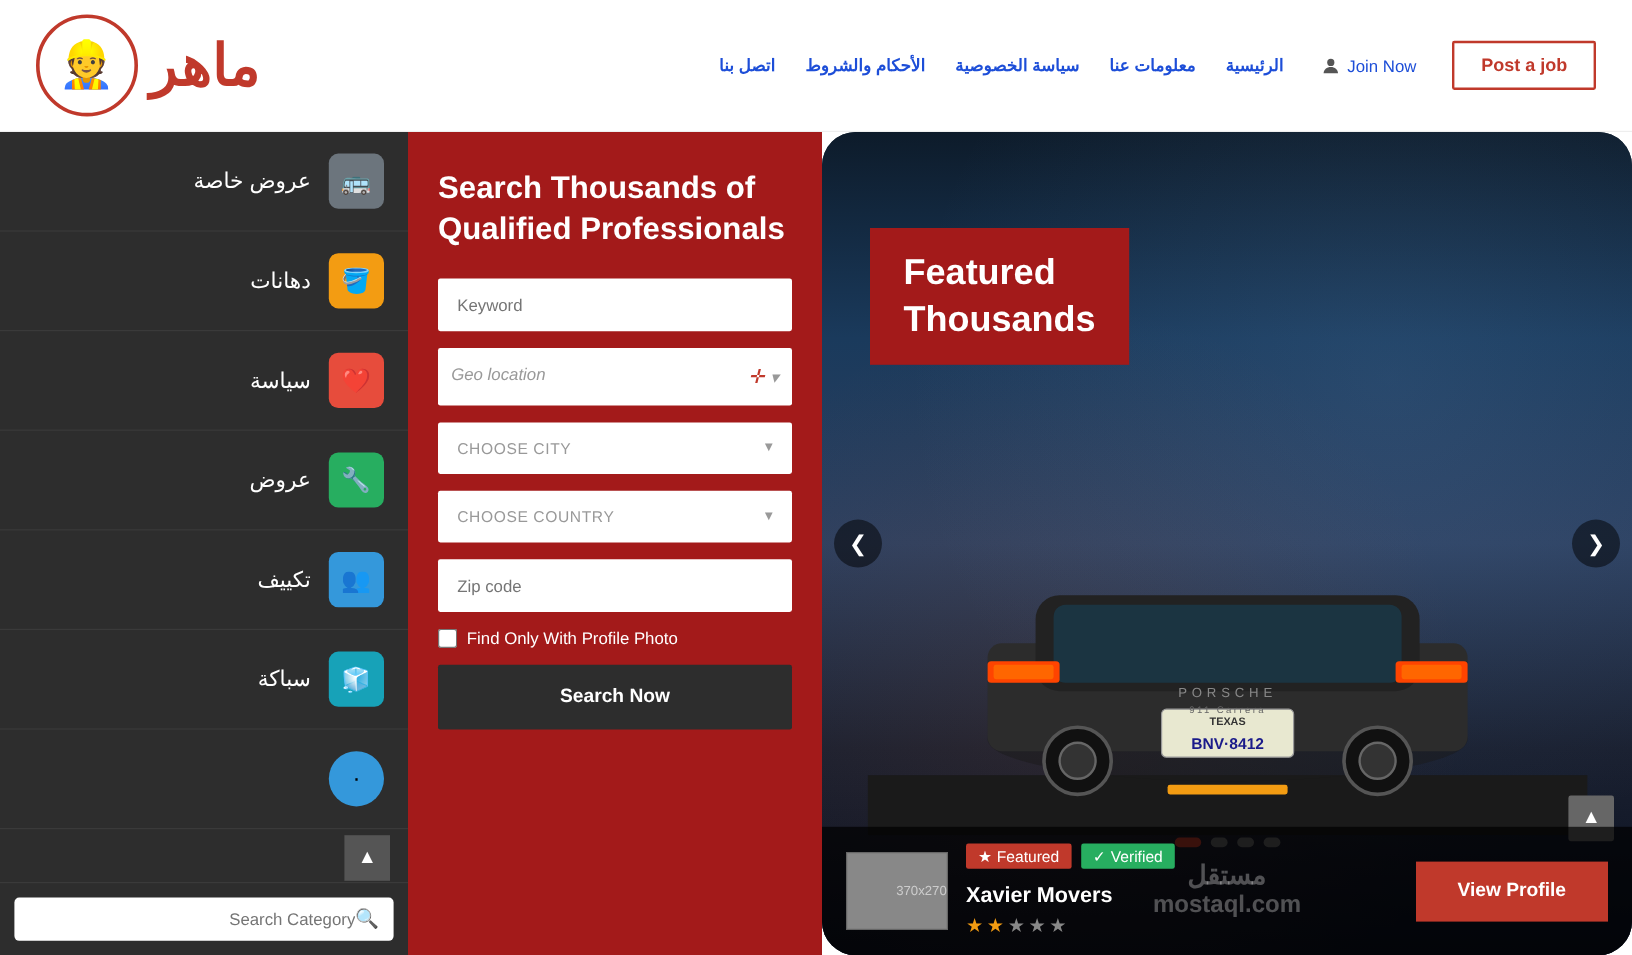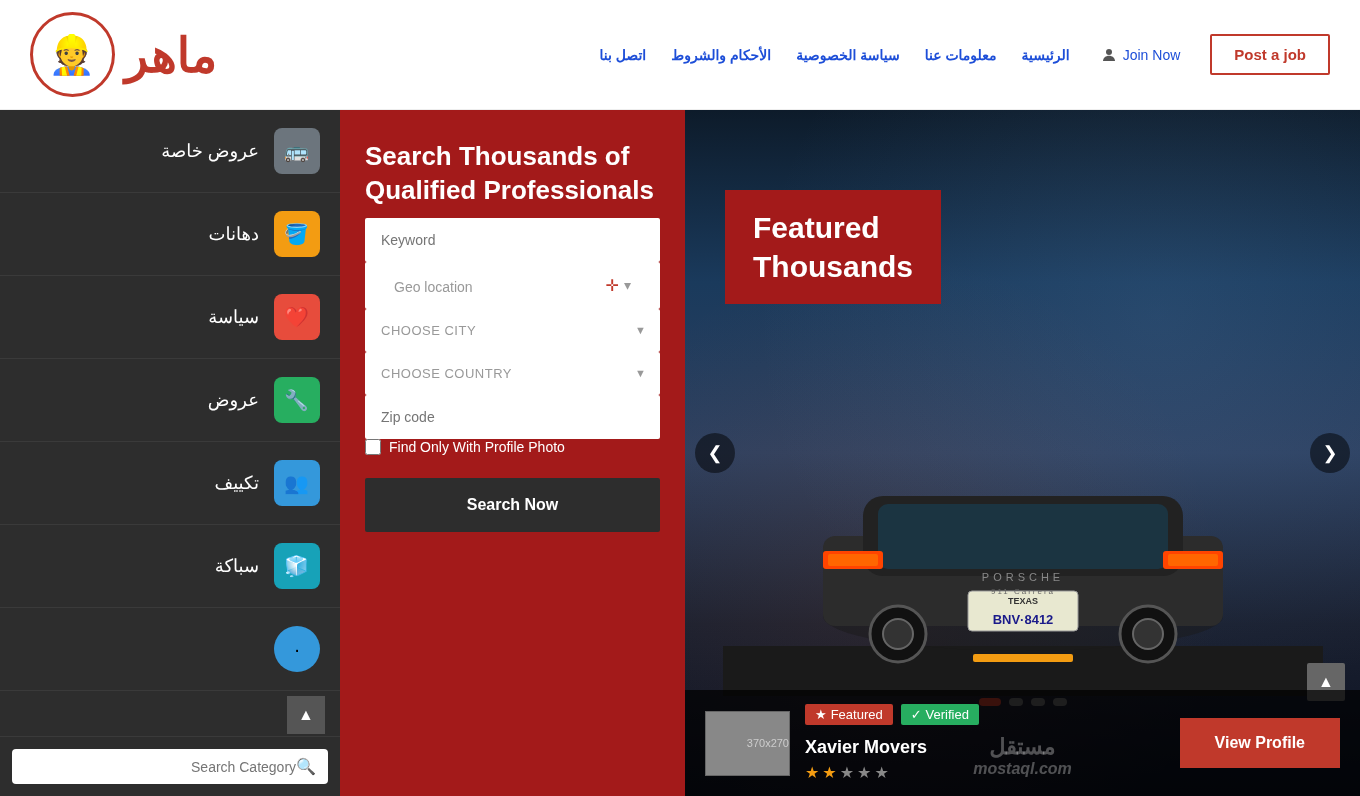--- a/index.html
+++ b/index.html
@@ -150,52 +150,53 @@
     }
 
     
     .search-panel {
       width: 345px;
       background: #a31a1a;
       padding: 30px 25px;
       flex-shrink: 0;
       display: flex;
       flex-direction: column;
-      gap: 0;
+      gap: 14px;
     }
     .search-title {
       color: #fff;
       font-size: 26px;
       font-weight: bold;
       line-height: 1.3;
       margin-bottom: 10px;
     }
     .search-input {
       width: 100%;
       padding: 14px 16px;
       border: none;
       outline: none;
       border-radius: 2px;
       font-size: 14px;
       color: #999;
       background: #fff;
     }
     .geo-select {
       width: 100%;
-      padding: 14px 29px;
+      padding: 14px 11px;
       border: none;
       outline: none;
       border-radius: 2px;
       font-size: 14px;
       color: #999;
       background: #fff;
       display: flex;
-      align-items: flex-end;
+      align-items: flex-start;
       justify-content: space-between;
       cursor: pointer;
+      font-style: italic;
     }
     .geo-icon { color: #c0392b; font-size: 16px; }
     .select-wrapper {
       position: relative;
       width: 100%;
     }
     .select-wrapper select {
       width: 100%;
       padding: 14px 16px;
       border: none;
@@ -236,29 +237,29 @@
       background: #2d2d2d;
       color: #fff;
       border: none;
       padding: 18px;
       font-size: 16px;
       font-weight: bold;
       cursor: pointer;
       border-radius: 2px;
       width: 100%;
       text-align: center;
-      margin-top: 23px;
     }
 
     
     .hero-area {
       flex: 1;
       position: relative;
       overflow: hidden;
       background: #1a2a3a;
+      border-radius: 28px;
     }
     .featured-banner {
       position: absolute;
       top: 80px;
       left: 40px;
       background: #a31a1a;
       color: #fff;
       font-size: 30px;
       font-weight: bold;
       padding: 18px 28px;
@@ -368,21 +369,21 @@
       transform: translateX(-50%);
       display: flex;
       gap: 8px;
     }
     .dot { width: 14px; height: 8px; border-radius: 4px; background: #666; }
     .dot.active { background: #c0392b; width: 22px; }
 
     
     .watermark {
       position: absolute;
-      bottom: 18px;
+      bottom: 30px;
       left: 50%;
       transform: translateX(-50%);
       color: rgba(255,255,255,0.3);
       font-size: 22px;
       font-weight: bold;
       text-align: center;
     }
 
     
     .city-bg {
@@ -618,17 +619,17 @@
           <span class="star-empty">★</span>
           <span class="star-empty">★</span>
           <span class="star-empty">★</span>
         </div>
       </div>
       <button class="view-profile-btn">View Profile</button>
     </div>
 
     <div class="watermark">
       <div>مستقل</div>
-      <div style="font-size:16px;font-style:italic;">mostaql.com</div>
+      <div style="font-size:20px;">mostaql.com</div>
     </div>
   </div>
 
 </div>
 
 </body></html>

